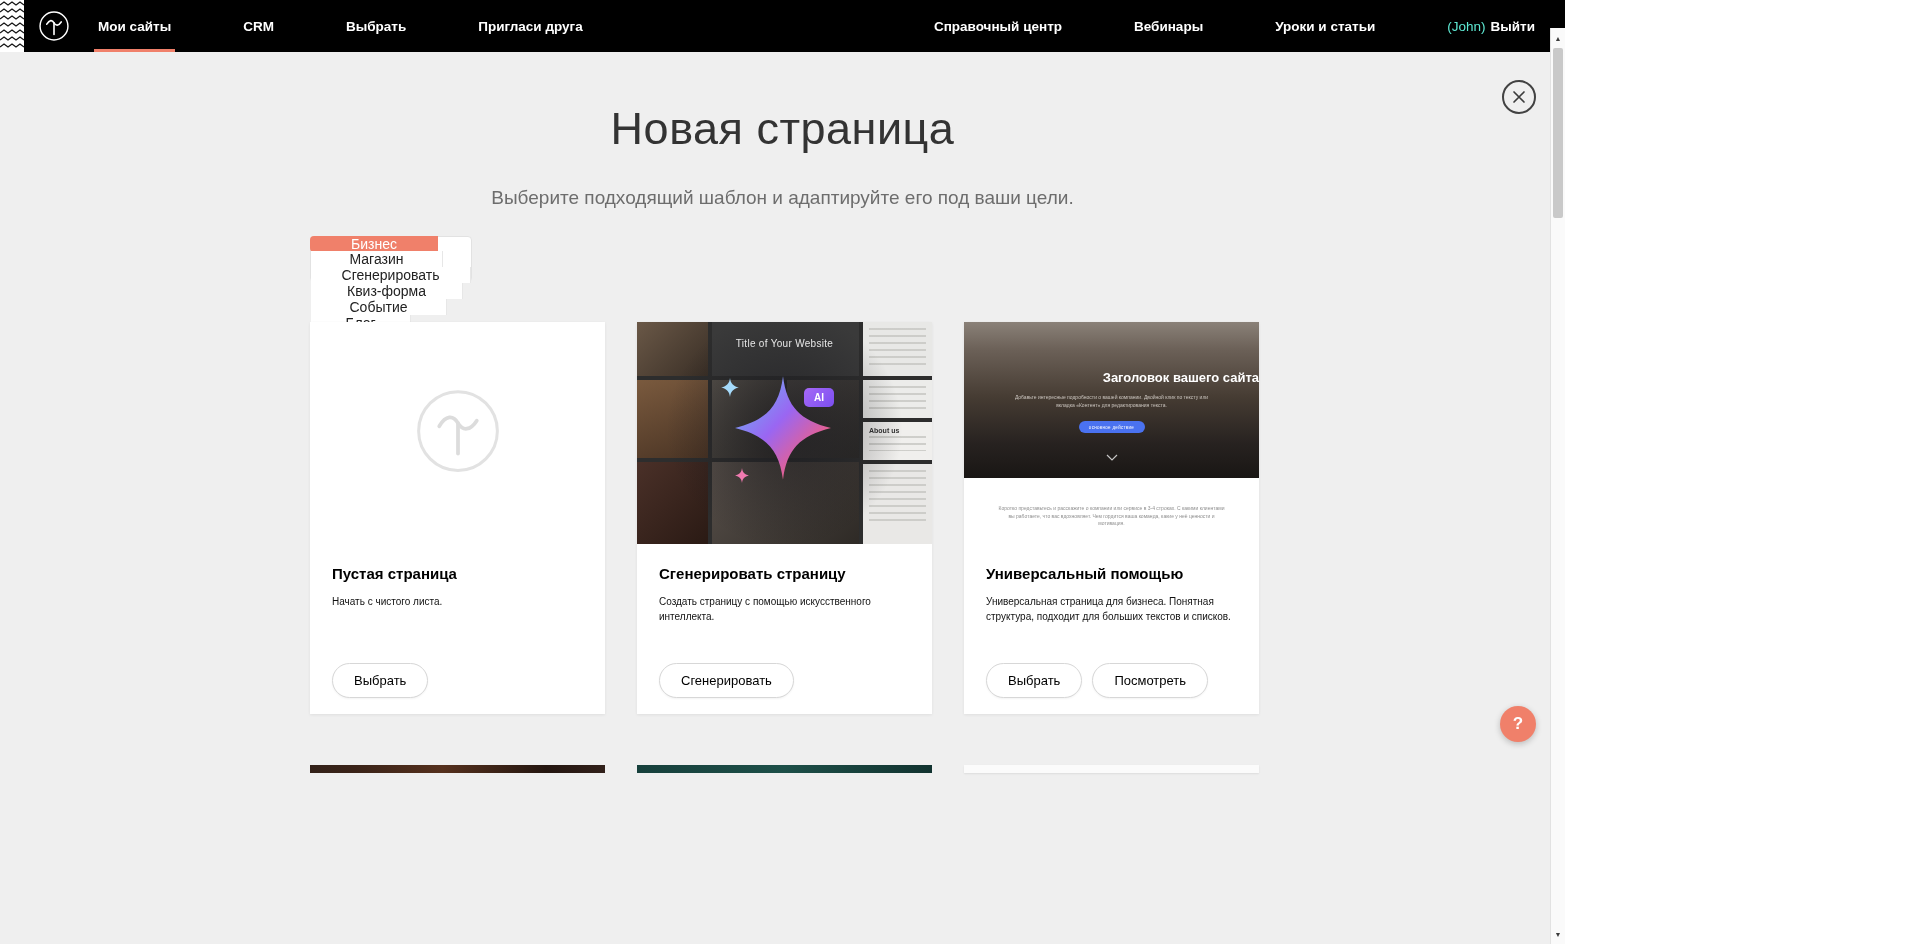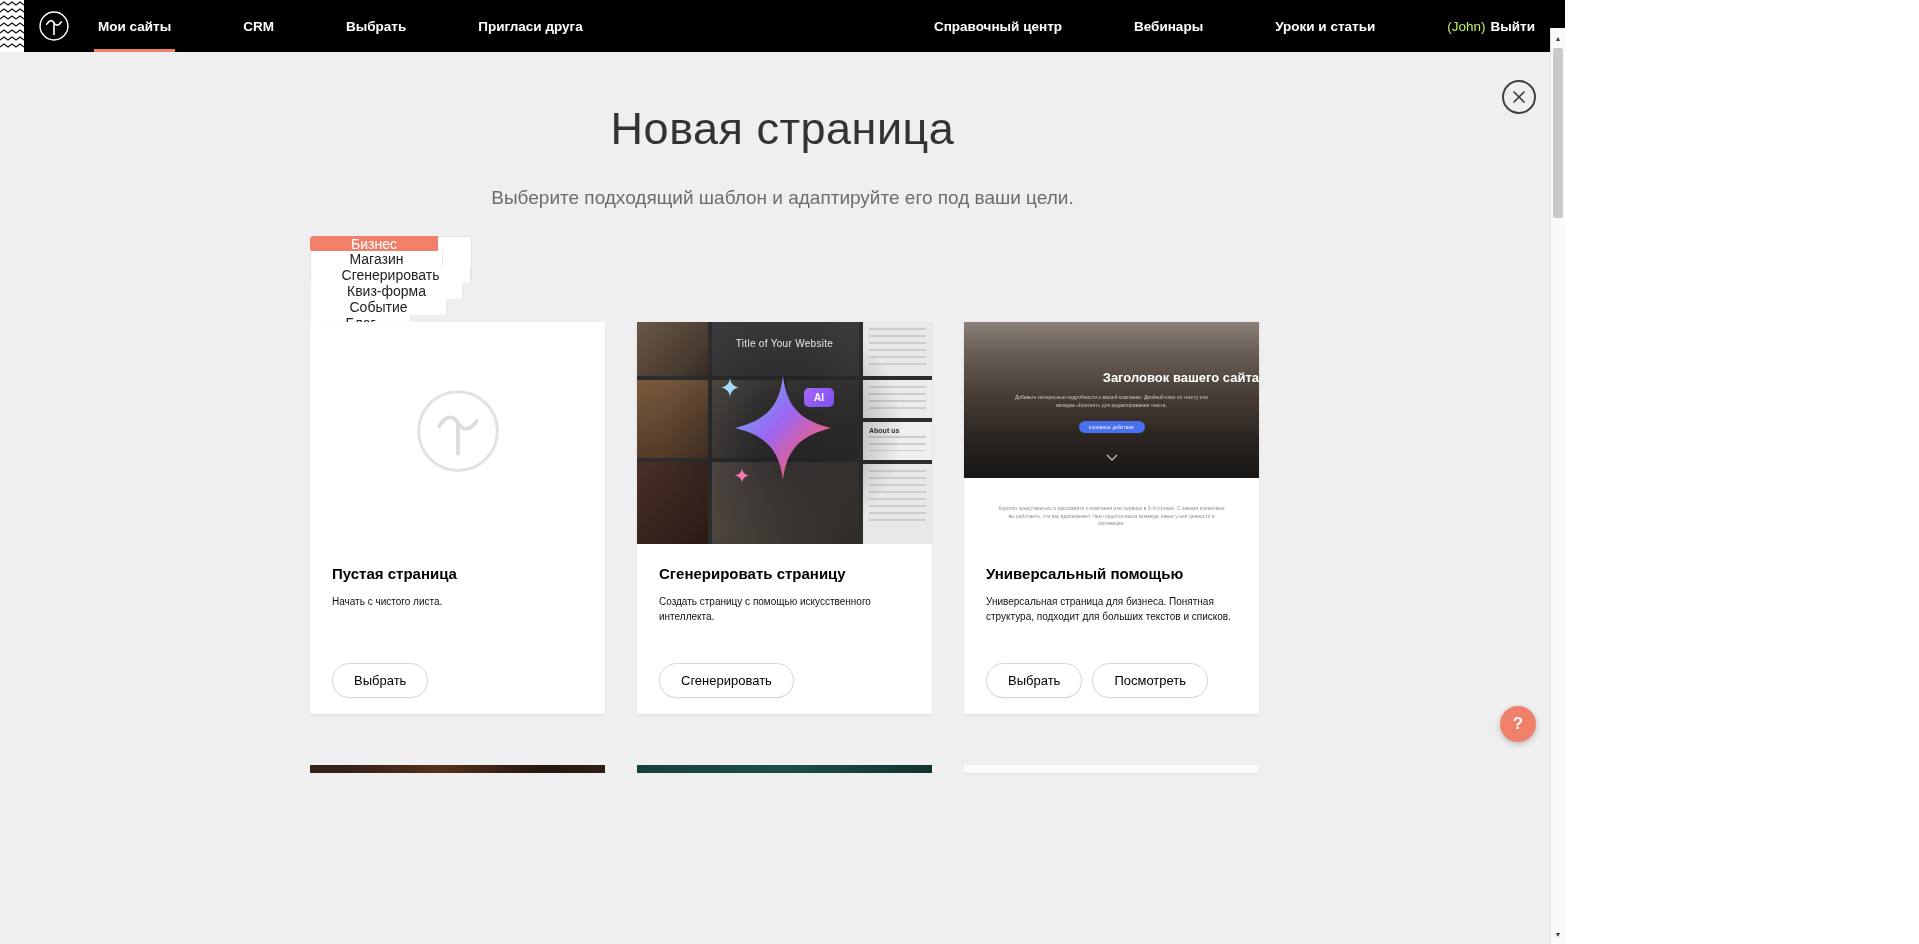--- a/index.html
+++ b/index.html
@@ -25,21 +25,21 @@
   }
   .nav-group { display:flex; align-items:stretch;gap:44px; }
   .nav-item {
     display:flex; align-items:center; padding:0 14px; color:#fff;
     font-size:13.5px; font-weight:700; position:relative; cursor:pointer; white-space:nowrap;
   }
   .nav-item.active::after {
     content:""; position:absolute; left:10px; right:10px; bottom:0; height:3px; background:#f0806a;
   }
   .nav-right { margin-left:auto; margin-right:16px; display:flex; align-items:stretch; }
-  .user-paren { color:#bef264; font-weight:400; margin-right:5px; }
+  .user-paren { color:#5eead4; font-weight:400; margin-right:5px; }
 
   
   .close-btn {
     position:absolute; top:80px; left:1502px; width:34px; height:34px; border-radius:50%;
     border:2px solid #424242; background:transparent; display:flex; align-items:center;
     justify-content:center; cursor:pointer; padding:0; z-index:4;
   }
 
   
   .page-title {

